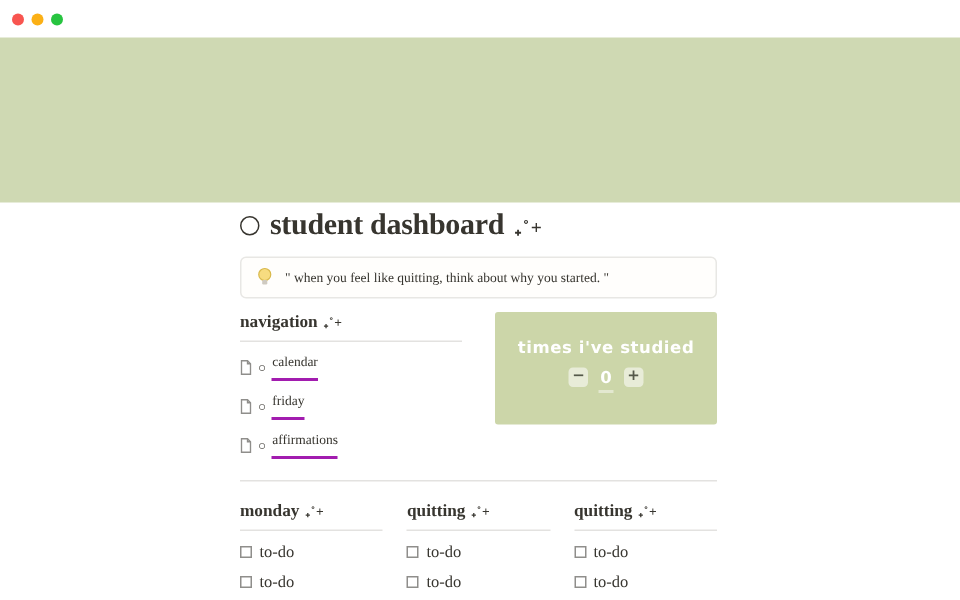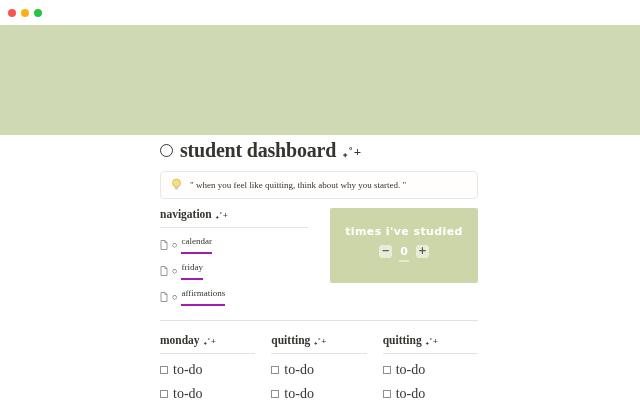--- a/index.html
+++ b/index.html
@@ -38,21 +38,21 @@
   .counter-btn { width:13px; height:13px; background:rgba(255,255,255,0.55); border-radius:3px;
                  color:#55594a; font-size:10px; line-height:12px; font-weight:700; cursor:pointer;
                  display:inline-block; text-align:center; }
   .counter-value { font-size:11px; font-weight:700; }
   .counter-dash { width:10px; height:2px; background:rgba(255,255,255,0.45); margin:2px auto 0 auto; }
   
   .main-divider { border-bottom:1px solid #e3e2e0; margin-top:14px; }
   
   .week { display:grid; grid-template-columns:1fr 1fr 1fr; gap:16px; margin-top:13px; }
   .week-row2 { margin-top:16px; }
-  .todo { display:flex; align-items:center; gap:5px; margin-top:8px; font-size:14px; }
+  .todo { display:flex; align-items:center; gap:5px; margin-top:8px; font-size:11px; }
   .checkbox { width:8px; height:8px; border:1px solid #8f8e8b; background:#fff; display:inline-block; flex:0 0 auto; cursor:pointer; }
   .page-icon-svg, .bulb-svg { display:block; flex:0 0 auto; }
 </style>
 </head>
 <body>
 
 <div class="window">
 
   <div class="titlebar">
     <span class="dot" id="dot-close" style="background: rgb(248, 85, 80);"></span>

